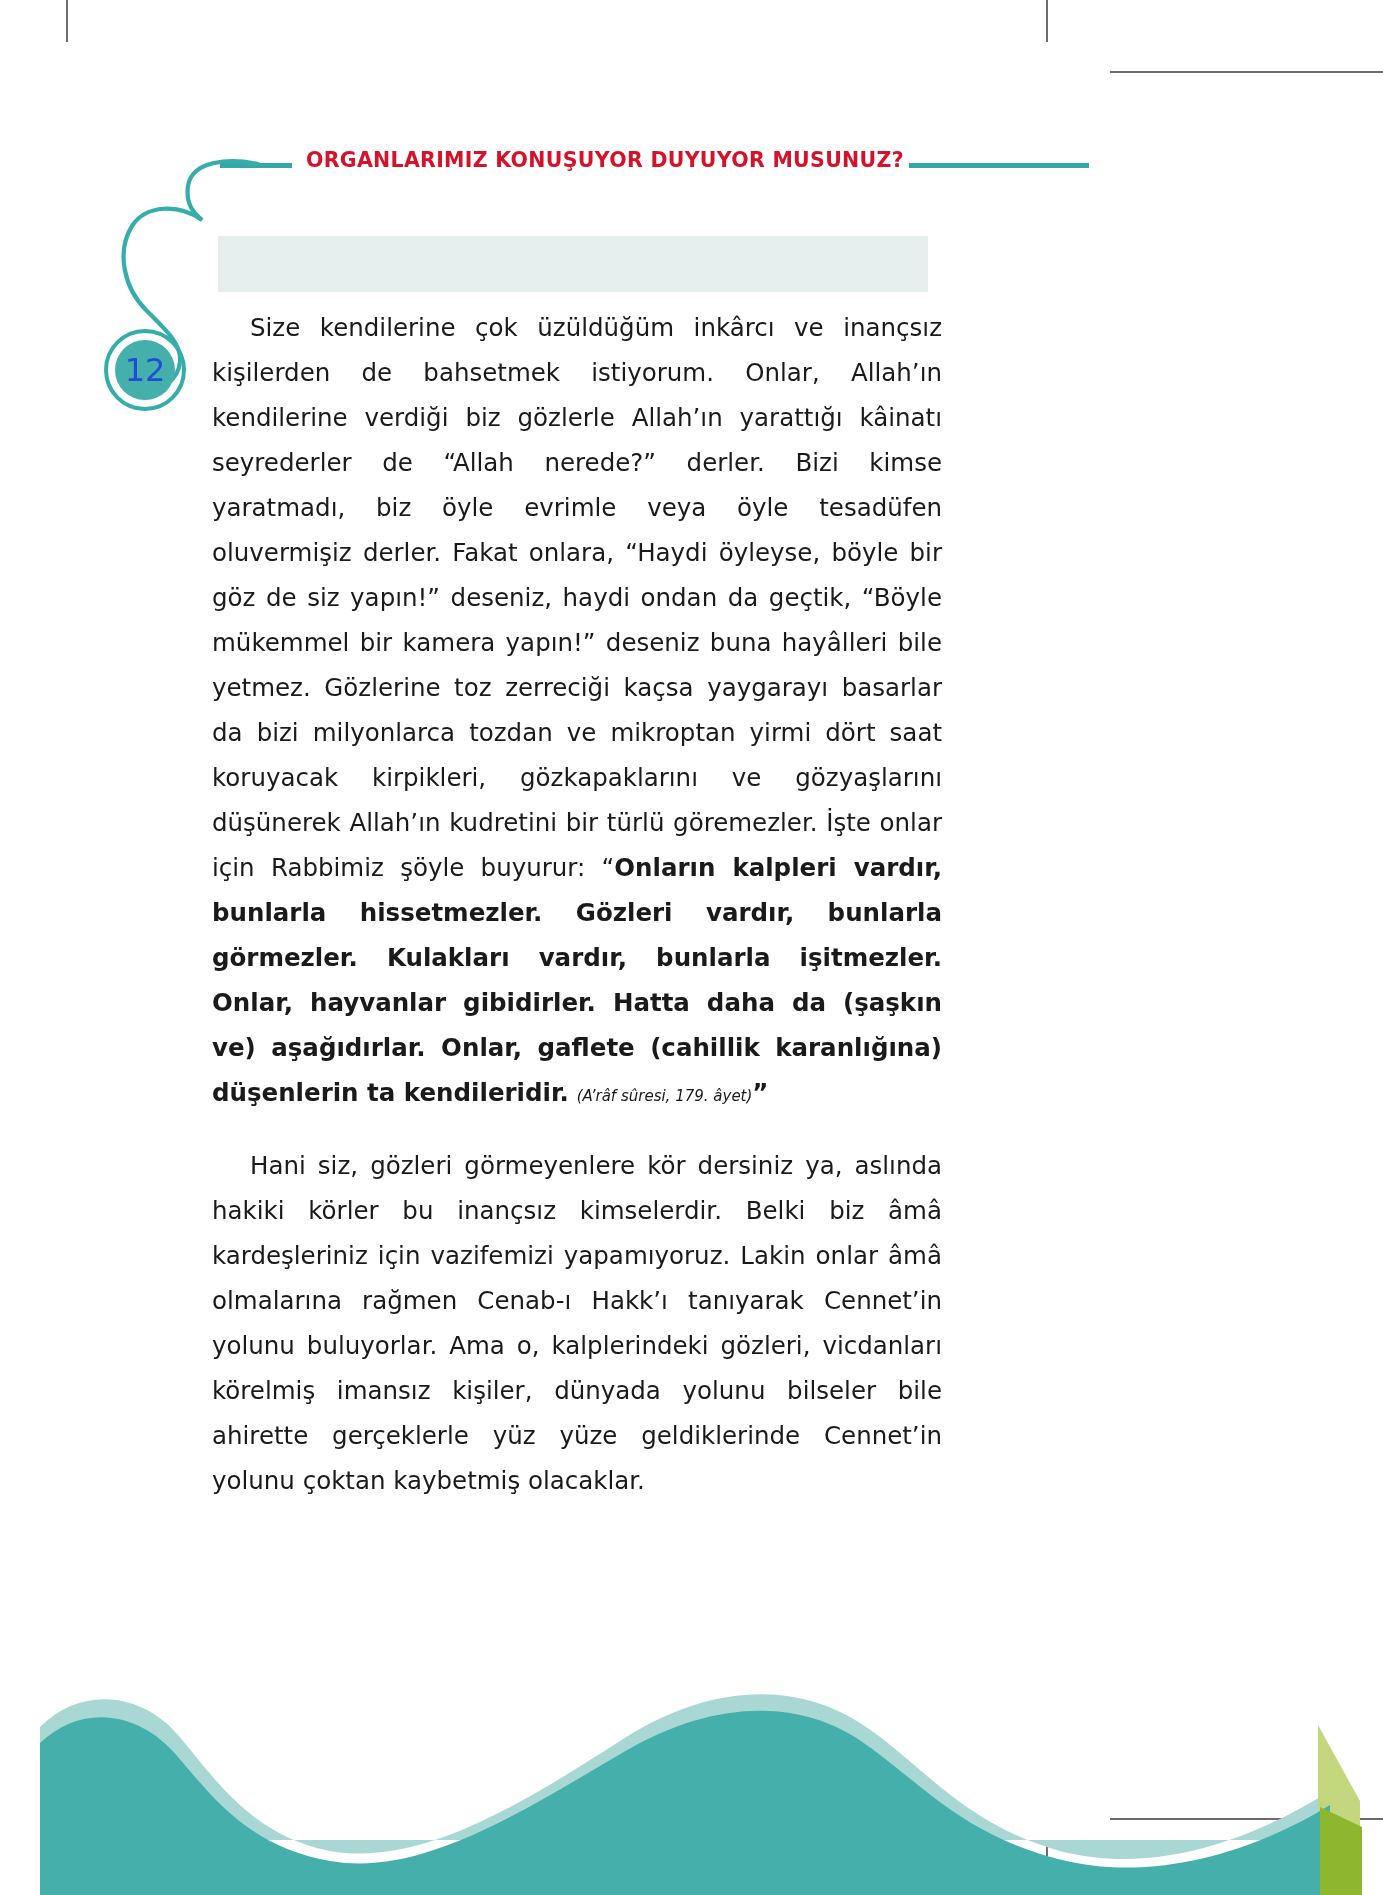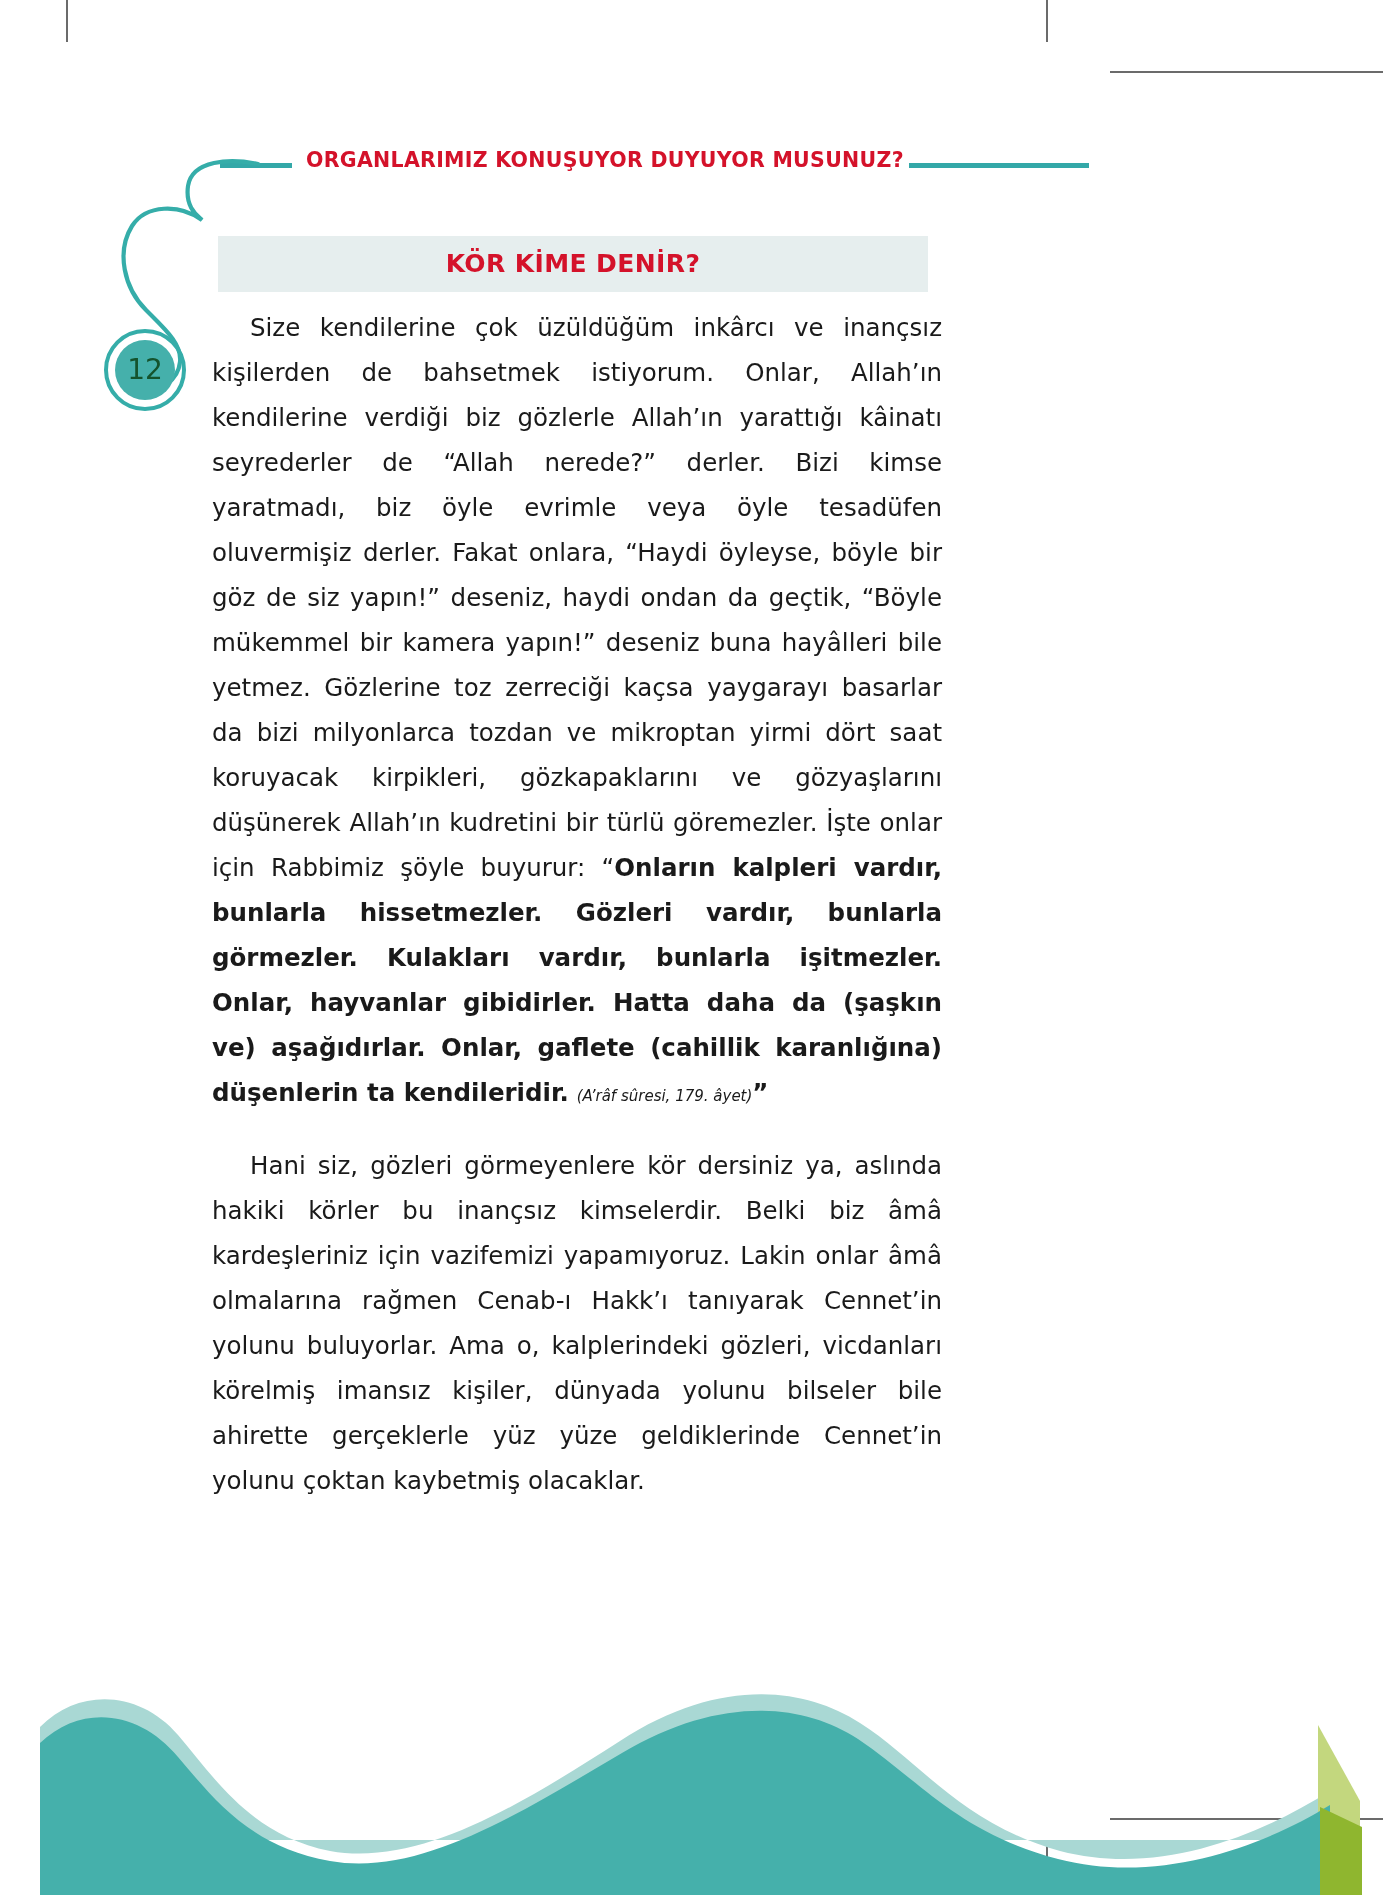--- a/index.html
+++ b/index.html
@@ -101,22 +101,22 @@
     background: #45b0ab;
     border-radius: 50%;
   }
   .page-badge .num {
     position: absolute;
     left: 11px; top: 11px;
     width: 60px;
     height: 60px;
     line-height: 60px;
     text-align: center;
-    font-size: 28px;
-    color: #14532d;
+    font-size: 32px;
+    color: #1d4ed8;
     font-family: "DejaVu Sans", "Liberation Sans", sans-serif;
   }
 
   
   .heading-band {
     position: absolute;
     left: 218px;
     top: 236px;
     width: 710px;
     height: 56px;
@@ -197,21 +197,20 @@
              C 98 242, 80 250, 60 256" fill="none" stroke="#35ada9" stroke-width="4.2" stroke-linecap="round"></path>
   </svg>
 
   <div class="page-badge">
     <div class="ring"></div>
     <div class="disc"></div>
     <div class="num">12</div>
   </div>
 
   <div class="heading-band"></div>
-  <div class="heading-text">KÖR KİME DENİR?</div>
 
   <div class="column">
 
     <p class="body"><span class="indent"></span><span>Size kendilerine çok üzüldüğüm inkârcı ve inançsız kişilerden de bahsetmek istiyorum. Onlar, Allah’ın kendilerine verdiği biz gözlerle Allah’ın yarattığı kâinatı seyrederler de “Allah nerede?” derler. Bizi kimse yaratmadı, biz öyle evrimle veya öyle tesadüfen oluvermişiz derler. Fakat onlara, “Haydi öyleyse, böyle bir göz de siz yapın!” deseniz, haydi ondan da geçtik, “Böyle mükemmel bir kamera yapın!” deseniz buna hayâlleri bile yetmez. Gözlerine toz zerreciği kaçsa yaygarayı basarlar da bizi milyonlarca tozdan ve mikroptan yirmi dört saat koruyacak kirpikleri, gözkapaklarını ve gözyaşlarını düşünerek Allah’ın kudretini bir türlü göremezler. İşte onlar için Rabbimiz şöyle buyurur: “</span><span class="q-bold">Onların kalpleri vardır, bunlarla hissetmezler. Gözleri vardır, bunlarla görmezler. Kulakları vardır, bunlarla işitmezler. Onlar, hayvanlar gibidirler. Hatta daha da (şaşkın ve) aşağıdırlar. Onlar, gaflete (cahillik karanlığına) düşenlerin ta kendileridir.</span> <span class="cite">(A’râf sûresi, 179. âyet)</span><span class="closequote">”</span></p>
 
     <p class="body"><span class="indent"></span><span>Hani siz, gözleri görmeyenlere kör dersiniz ya, aslında hakiki körler bu inançsız kimselerdir. Belki biz âmâ kardeşleriniz için vazifemizi yapamıyoruz. Lakin onlar âmâ olmalarına rağmen Cenab-ı Hakk’ı tanıyarak Cennet’in yolunu buluyorlar. Ama o, kalplerindeki gözleri, vicdanları körelmiş imansız kişiler, dünyada yolunu bilseler bile ahirette gerçeklerle yüz yüze geldiklerinde Cennet’in yolunu çoktan kaybetmiş olacaklar.</span></p>
 
   </div>
 
   <svg class="footer-wave" viewBox="0 0 1383 330" preserveAspectRatio="none">

